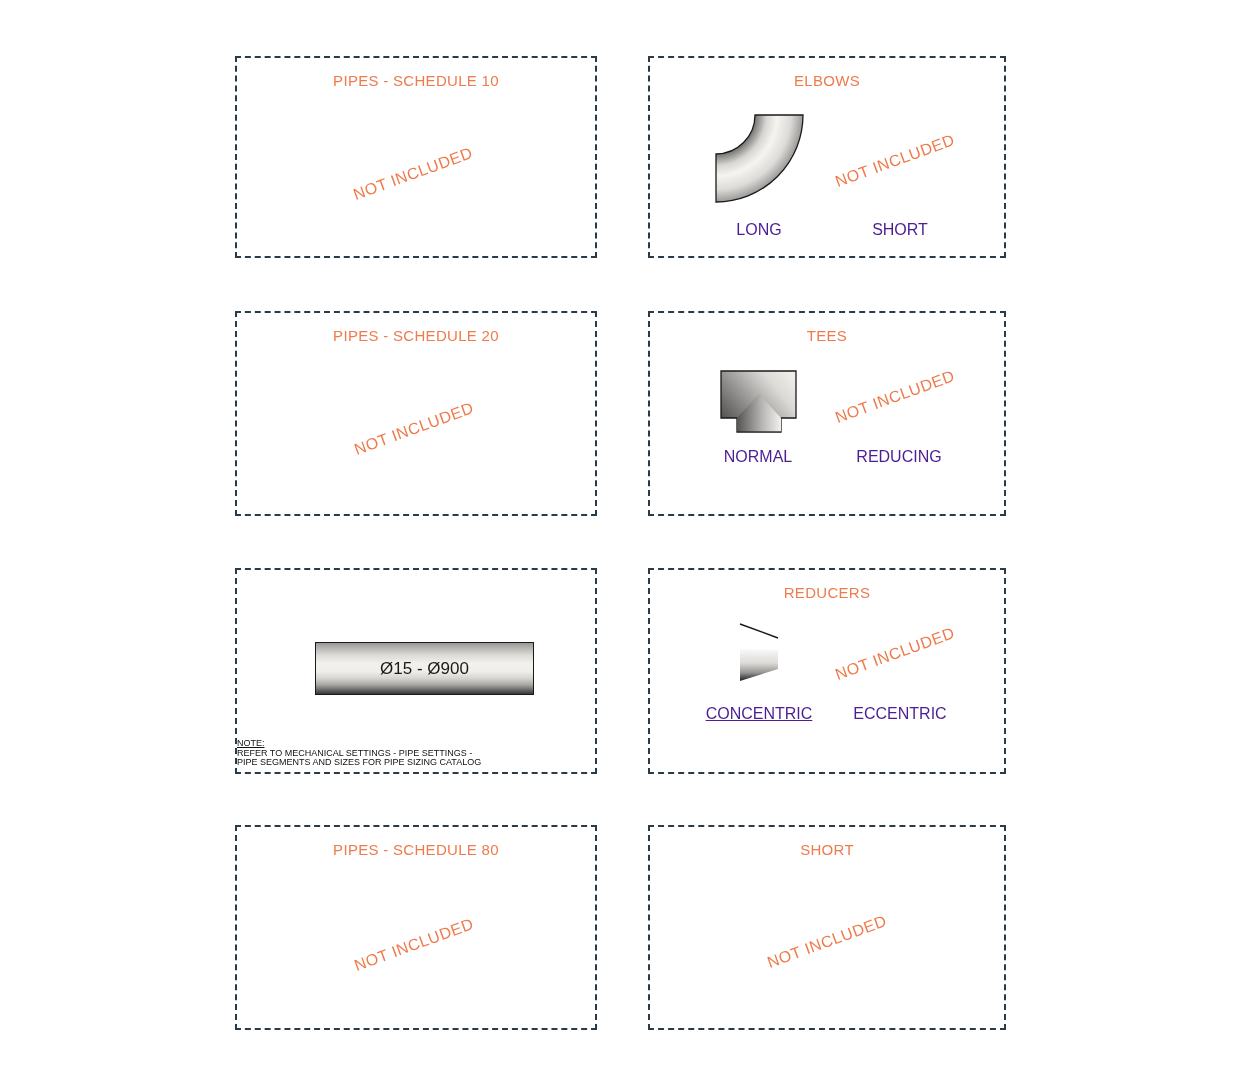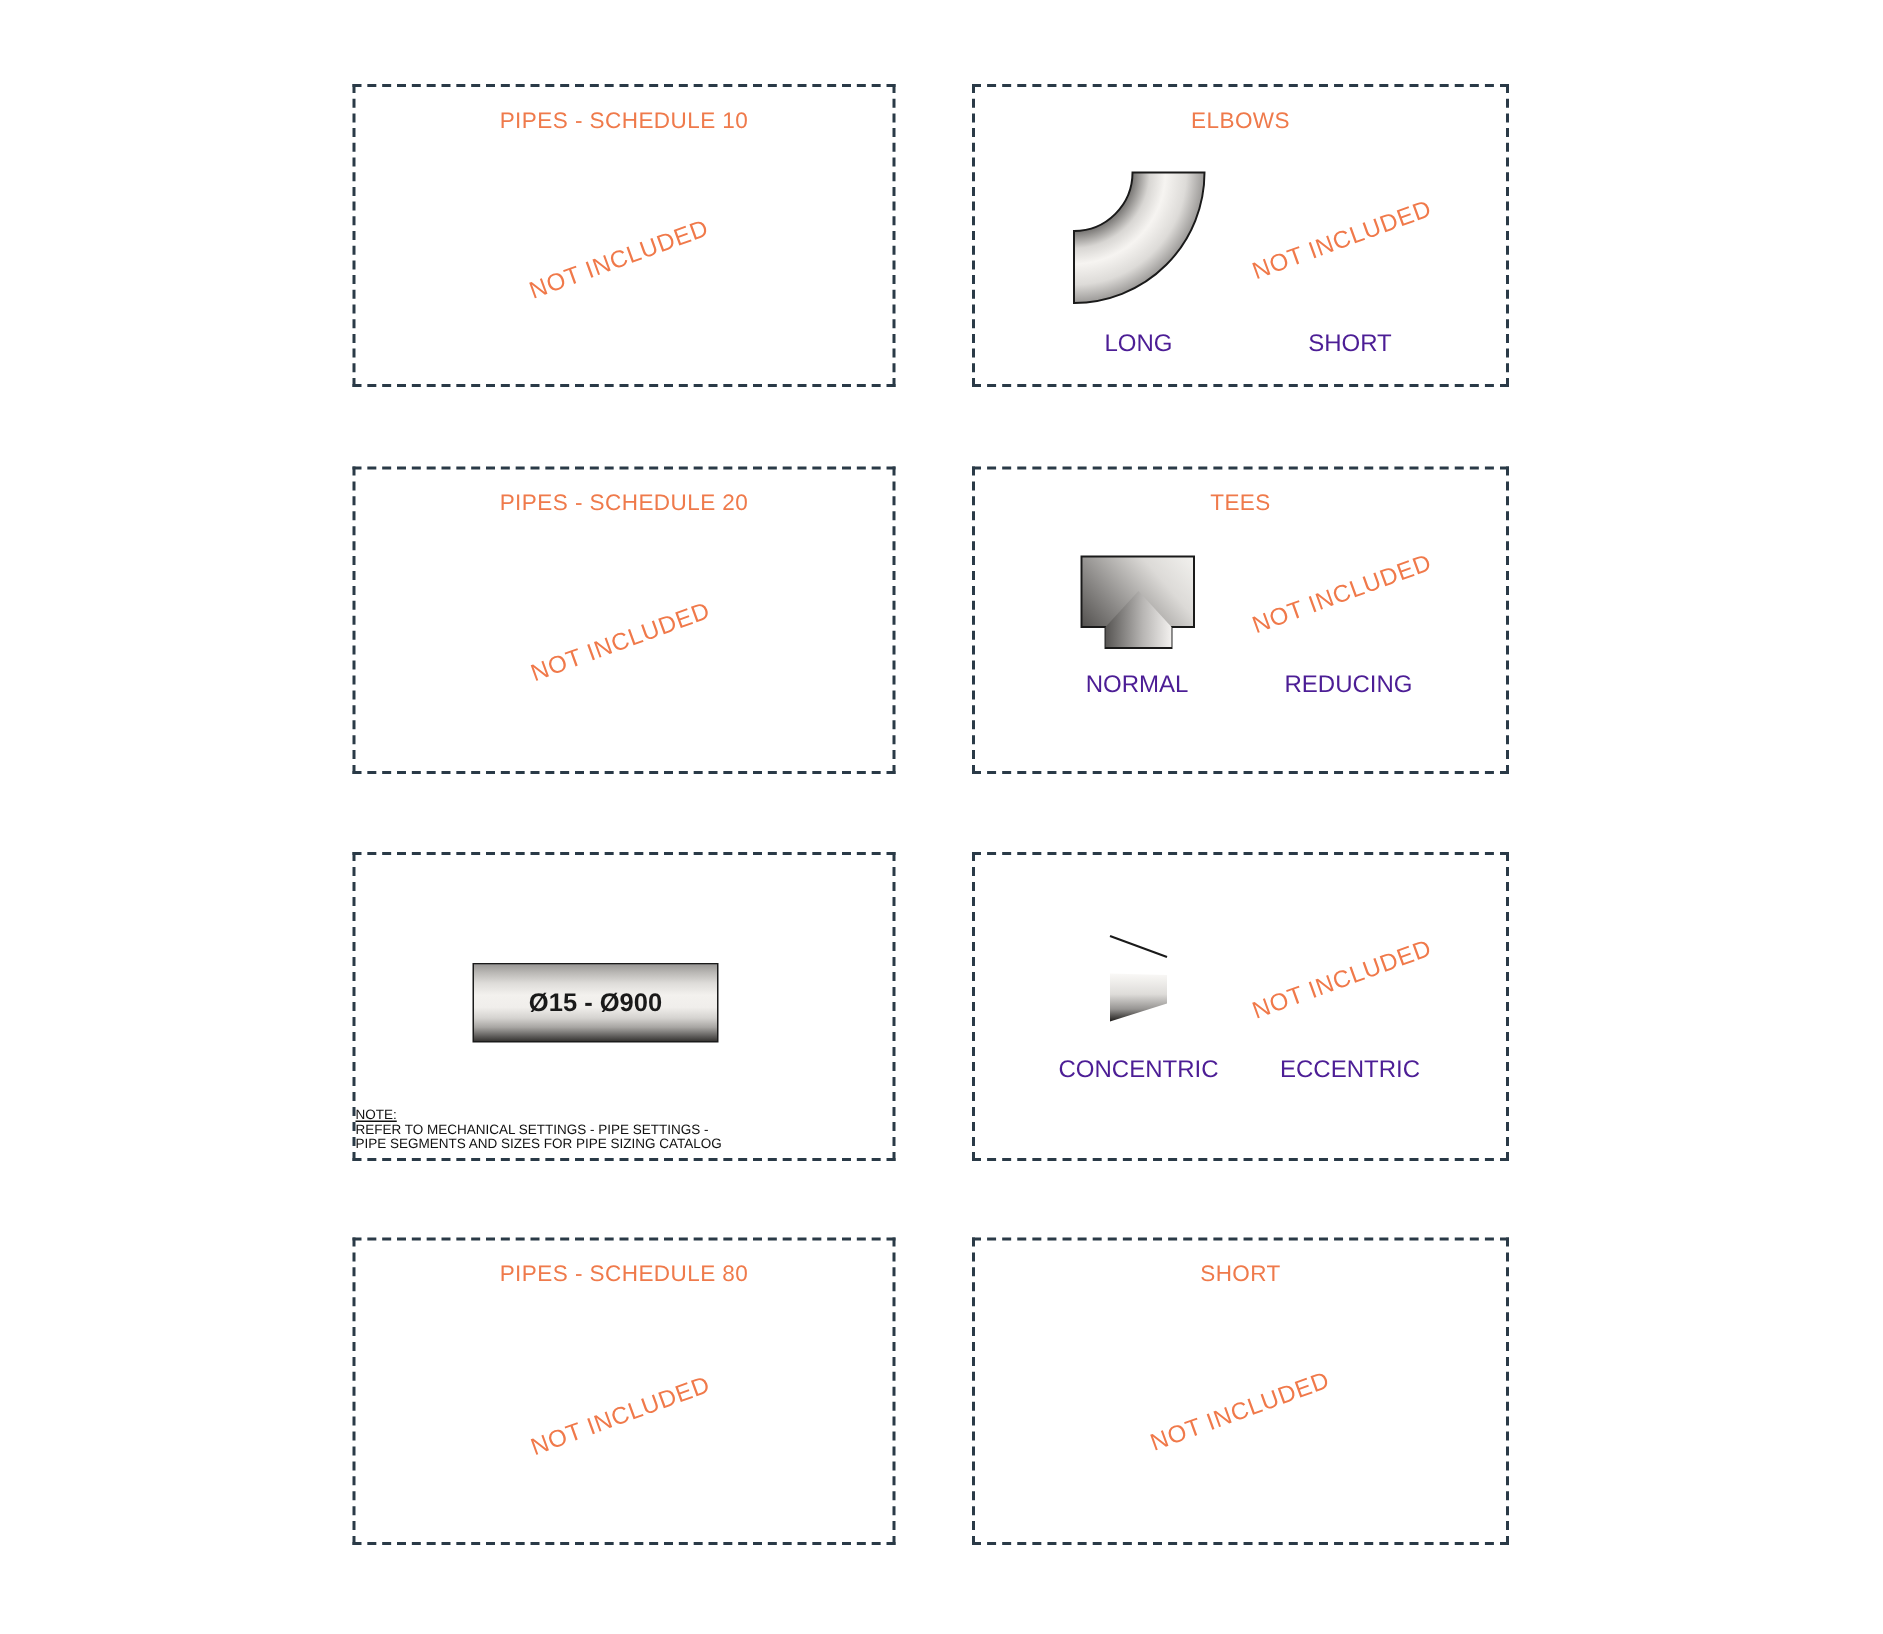--- a/index.html
+++ b/index.html
@@ -19,26 +19,26 @@
   .stamp {
     position:absolute; color:#F0794A; font-size:16px; white-space:nowrap;
     transform:translate(-50%,-50%) rotate(-20deg); letter-spacing:0.5px;
   }
   .item-label {
     position:absolute; transform:translate(-50%,-50%); font-size:16px;
     color:#4c1d95; white-space:nowrap;
   }
   .graphic { position:absolute; }
   .pipe-cyl {
-    position:absolute; left:78px; top:72px; width:164px; height:53px;
+    position:absolute; left:78px; top:72px; width:219px; height:53px;
     border:1px solid #1A1A1A; box-sizing:border-box;
     background:linear-gradient(to bottom,
       #9a9896 0%, #b8b6b3 10%, #dddbd8 24%, #f3f1ee 40%, #f0eeeb 56%,
       #d5d3d0 70%, #a8a6a3 82%, #6a6866 92%, #383634 100%);
-    display:flex; align-items:center; justify-content:center;font-weight:bold;
+    display:flex; align-items:center; justify-content:center;
   }
   .pipe-cyl .size-label { font-size:17px; color:#1A1A1A; }
   .note-block {
     position:absolute; left:0; top:169px; width:300px;
     font-size:9px; line-height:9.5px; color:#111111;
   }
   .note-block .note-heading { text-decoration:underline; }
 </style>
 </head>
 <body>
@@ -103,34 +103,35 @@
       <span class="size-label">Ø15 - Ø900</span>
     </div>
     <div class="note-block">
       <div class="note-heading">NOTE:</div>
       <div>REFER TO MECHANICAL SETTINGS - PIPE SETTINGS -</div>
       <div>PIPE SEGMENTS AND SIZES FOR PIPE SIZING CATALOG</div>
     </div>
   </div>
 
   <div class="panel" style="left:648px; top:568px; width:358px; height:206px;">
+    <div class="panel-title">REDUCERS</div>
     <svg class="graphic" style="left:88px; top:52px;" width="43" height="62" viewBox="736 620 43 62">
       <defs>
         <linearGradient id="redGrad" gradientUnits="userSpaceOnUse" x1="0" y1="646" x2="0" y2="679">
           <stop offset="0" stop-color="#fcfbf9"></stop>
           <stop offset="0.45" stop-color="#dedcd9"></stop>
           <stop offset="0.75" stop-color="#969492"></stop>
           <stop offset="1" stop-color="#1e1c1a"></stop>
         </linearGradient>
       </defs>
       <line x1="738" y1="622" x2="776" y2="636" stroke="#1a1a1a" stroke-width="1.4"></line>
       <path d="M 738,647 L 776,648 L 776,667 L 738,679 Z" fill="url(#redGrad)"></path>
     </svg>
     <div class="stamp" style="left:245px; top:84px;">NOT INCLUDED</div>
-    <div class="item-label" style="left:109px; top:144px;">CONCENTRIC</div>
+    <div class="item-label" style="left:109px; top:144px;text-decoration:underline;">CONCENTRIC</div>
     <div class="item-label" style="left:250px; top:144px;">ECCENTRIC</div>
   </div>
 
   <div class="panel" style="left:235px; top:825px; width:362px; height:205px;">
     <div class="panel-title">PIPES - SCHEDULE 80</div>
     <div class="stamp" style="left:177px; top:118px;">NOT INCLUDED</div>
   </div>
 
   <div class="panel" style="left:648px; top:825px; width:358px; height:205px;">
     <div class="panel-title">SHORT</div>

